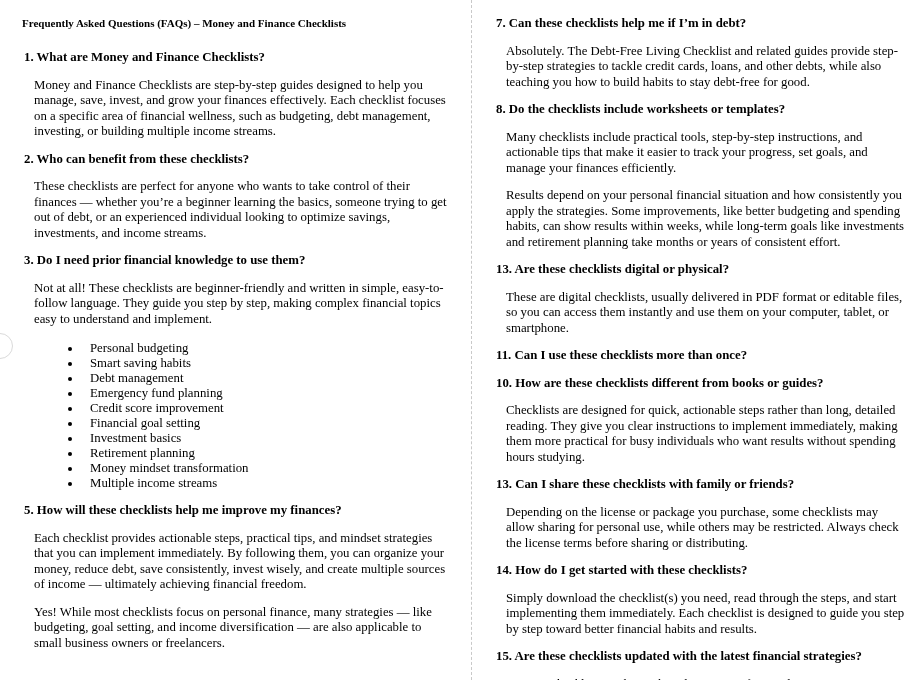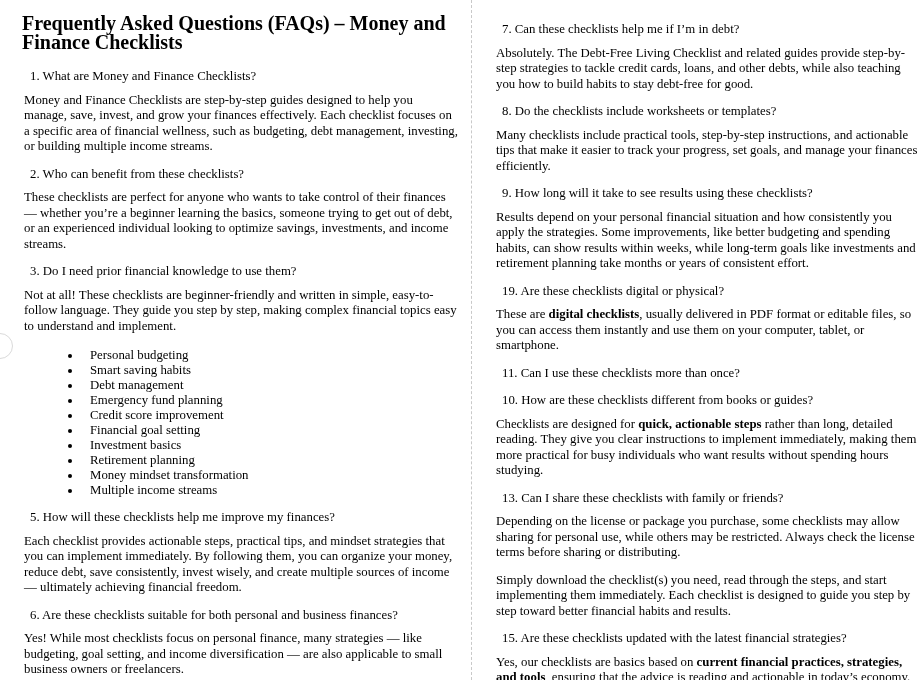--- a/index.html
+++ b/index.html
@@ -14,36 +14,36 @@
     color: #000000;
     overflow: hidden;
   }
   .col {
     position: absolute;
     top: 14px;
   }
   .col-left  { left: 22px;  width: 438px; }
   .col-right { left: 494px; width: 426px; }
   .doc-title {
-    font-size: 20px;
+    font-size: 11px;
     font-weight: bold;
     margin: 0 0 17px 0;
     line-height: 19px;
   }
   .faq-item { margin: 0 0 12px 0; }
   .faq-item .q {
     font-size: 12.8px;
-    font-weight: normal;
-    margin: 8px;
+    font-weight: bold;
+    margin: 2px;
     line-height: 15.5px;
   }
   .faq-item .a {
-    margin: 2px;
+    margin: 12px;
   }
-  .faq-item .b { font-weight: bold; }
+  .faq-item .b { font-weight: normal; }
   ul.topics {
     margin: 14px 0 4px 0;
     padding: 0 0 0 60px;
     list-style-type: disc;
   }
   ul.topics li {
     line-height: 15px;
     padding-left: 8px;
   }
   .separator {
@@ -100,56 +100,55 @@
             <li>Retirement planning</li>
             <li>Money mindset transformation</li>
             <li>Multiple income streams</li>
           </ul>
         </section>
         <section class="faq-item">
           <h2 class="q">5. How will these checklists help me improve my finances?</h2>
           <p class="a"><span>Each checklist provides actionable steps, practical tips, and mindset strategies that you can implement immediately. By following them, you can organize your money, reduce debt, save consistently, invest wisely, and create multiple sources of income — ultimately achieving financial freedom.</span></p>
         </section>
         <section class="faq-item">
-          <h2 class="q">6. Are these checklists suitable for both personal and business finances?</h2>
           <p class="a"><span>Yes! While most checklists focus on personal finance, many strategies — like budgeting, goal setting, and income diversification — are also applicable to small business owners or freelancers.</span></p>
         </section>
       </div>
   </div>
 
   <div class="col col-right">
     <div>
         <section class="faq-item">
           <h2 class="q">7. Can these checklists help me if I’m in debt?</h2>
           <p class="a"><span>Absolutely. The Debt-Free Living Checklist and related guides provide step-by-step strategies to tackle credit cards, loans, and other debts, while also teaching you how to build habits to stay debt-free for good.</span></p>
         </section>
         <section class="faq-item">
           <h2 class="q">8. Do the checklists include worksheets or templates?</h2>
           <p class="a"><span>Many checklists include practical tools, step-by-step instructions, and actionable tips that make it easier to track your progress, set goals, and manage your finances efficiently.</span></p>
         </section>
         <section class="faq-item">
-          <h2 class="q">9. How long will it take to see results using these checklists?</h2>
           <p class="a"><span>Results depend on your personal financial situation and how consistently you apply the strategies. Some improvements, like better budgeting and spending habits, can show results within weeks, while long-term goals like investments and retirement planning take months or years of consistent effort.</span></p>
         </section>
         <section class="faq-item">
-          <h2 class="q">19. Are these checklists digital or physical?</h2>
+          <h2 class="q">13. Are these checklists digital or physical?</h2>
           <p class="a"><span>These are </span><span class="b">digital checklists</span><span>, usually delivered in PDF format or editable files, so you can access them instantly and use them on your computer, tablet, or smartphone.</span></p>
         </section>
         <section class="faq-item">
           <h2 class="q">11. Can I use these checklists more than once?</h2>
         </section>
         <section class="faq-item">
           <h2 class="q">10. How are these checklists different from books or guides?</h2>
           <p class="a"><span>Checklists are designed for </span><span class="b">quick, actionable steps</span><span> rather than long, detailed reading. They give you clear instructions to implement immediately, making them more practical for busy individuals who want results without spending hours studying.</span></p>
         </section>
         <section class="faq-item">
           <h2 class="q">13. Can I share these checklists with family or friends?</h2>
           <p class="a"><span>Depending on the license or package you purchase, some checklists may allow sharing for personal use, while others may be restricted. Always check the license terms before sharing or distributing.</span></p>
         </section>
         <section class="faq-item">
+          <h2 class="q">14. How do I get started with these checklists?</h2>
           <p class="a"><span>Simply download the checklist(s) you need, read through the steps, and start implementing them immediately. Each checklist is designed to guide you step by step toward better financial habits and results.</span></p>
         </section>
         <section class="faq-item">
           <h2 class="q">15. Are these checklists updated with the latest financial strategies?</h2>
           <p class="a"><span>Yes, our checklists are basics based on </span><span class="b">current financial practices, strategies, and tools</span><span>, ensuring that the advice is reading and actionable in today’s economy.</span></p>
         </section>
       </div>
   </div>
 
 </div>

